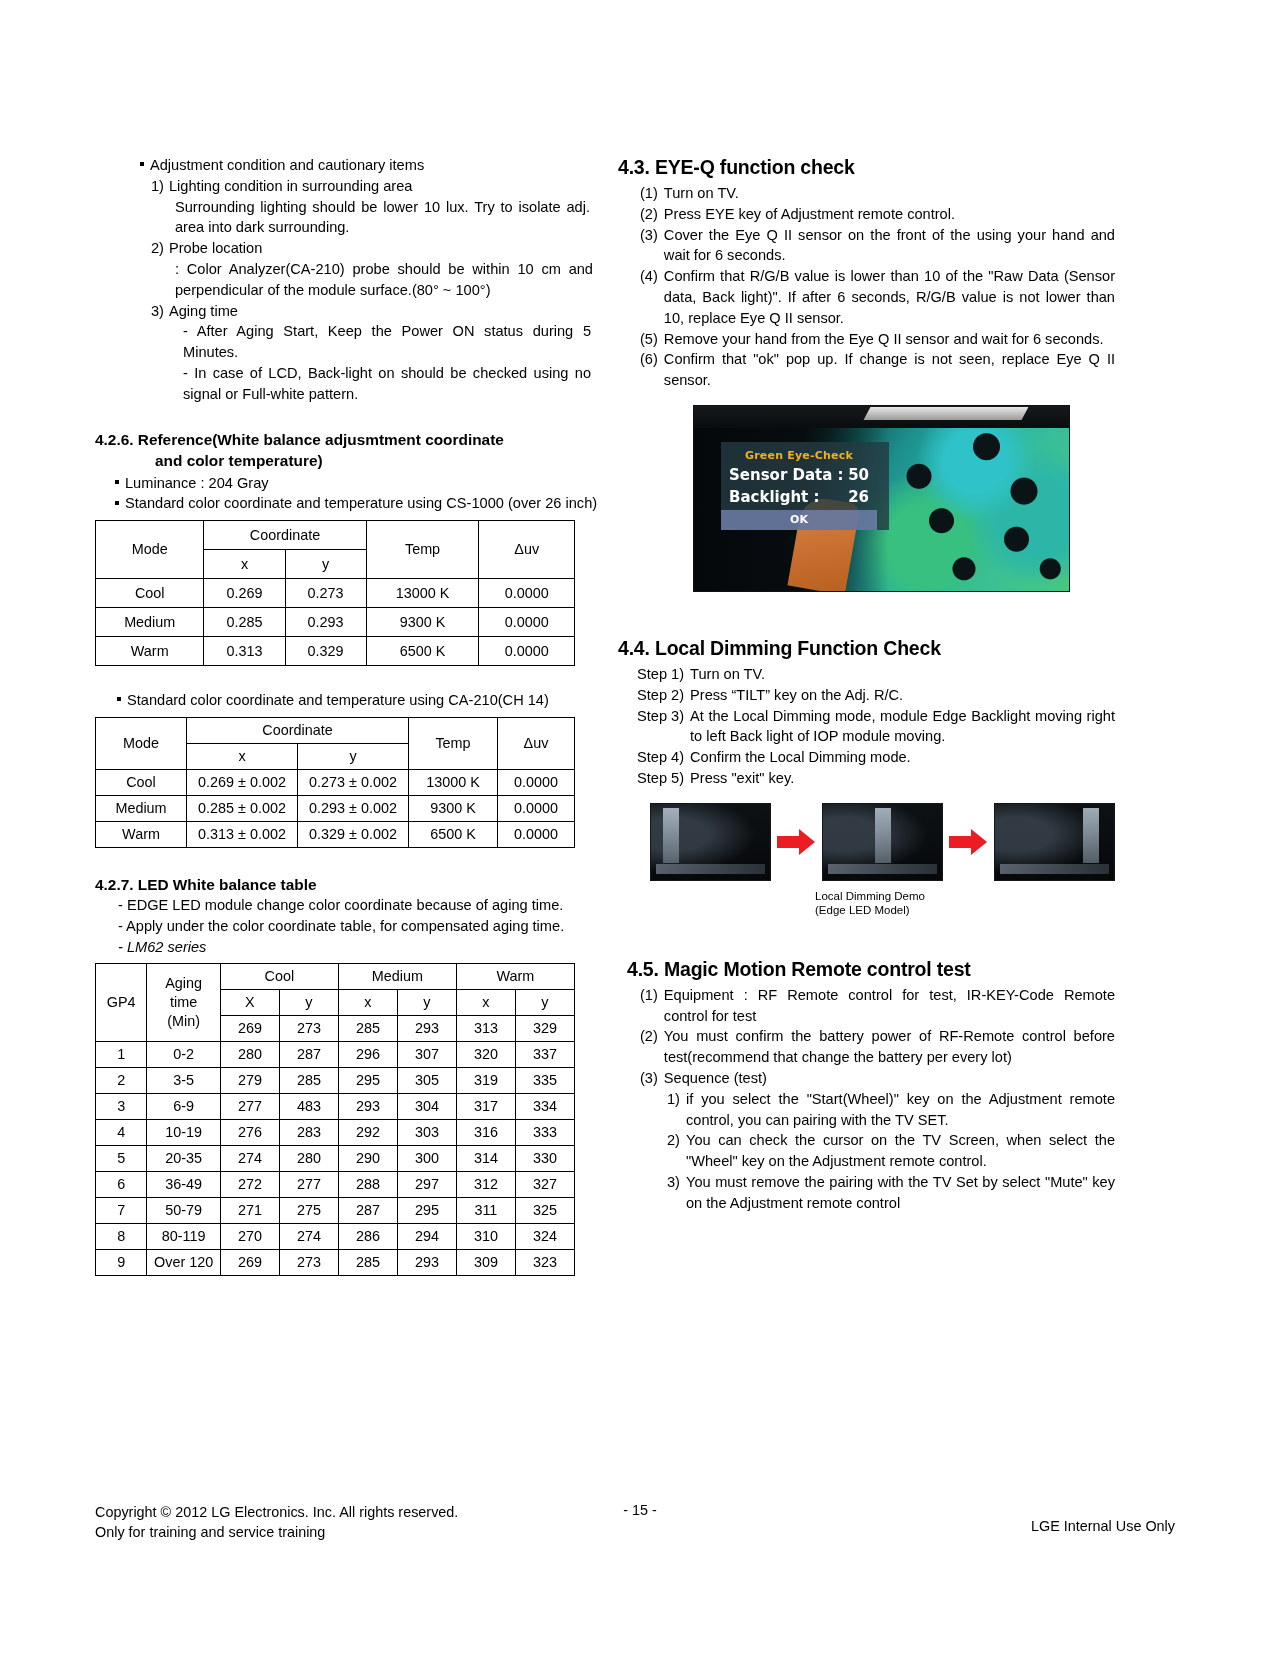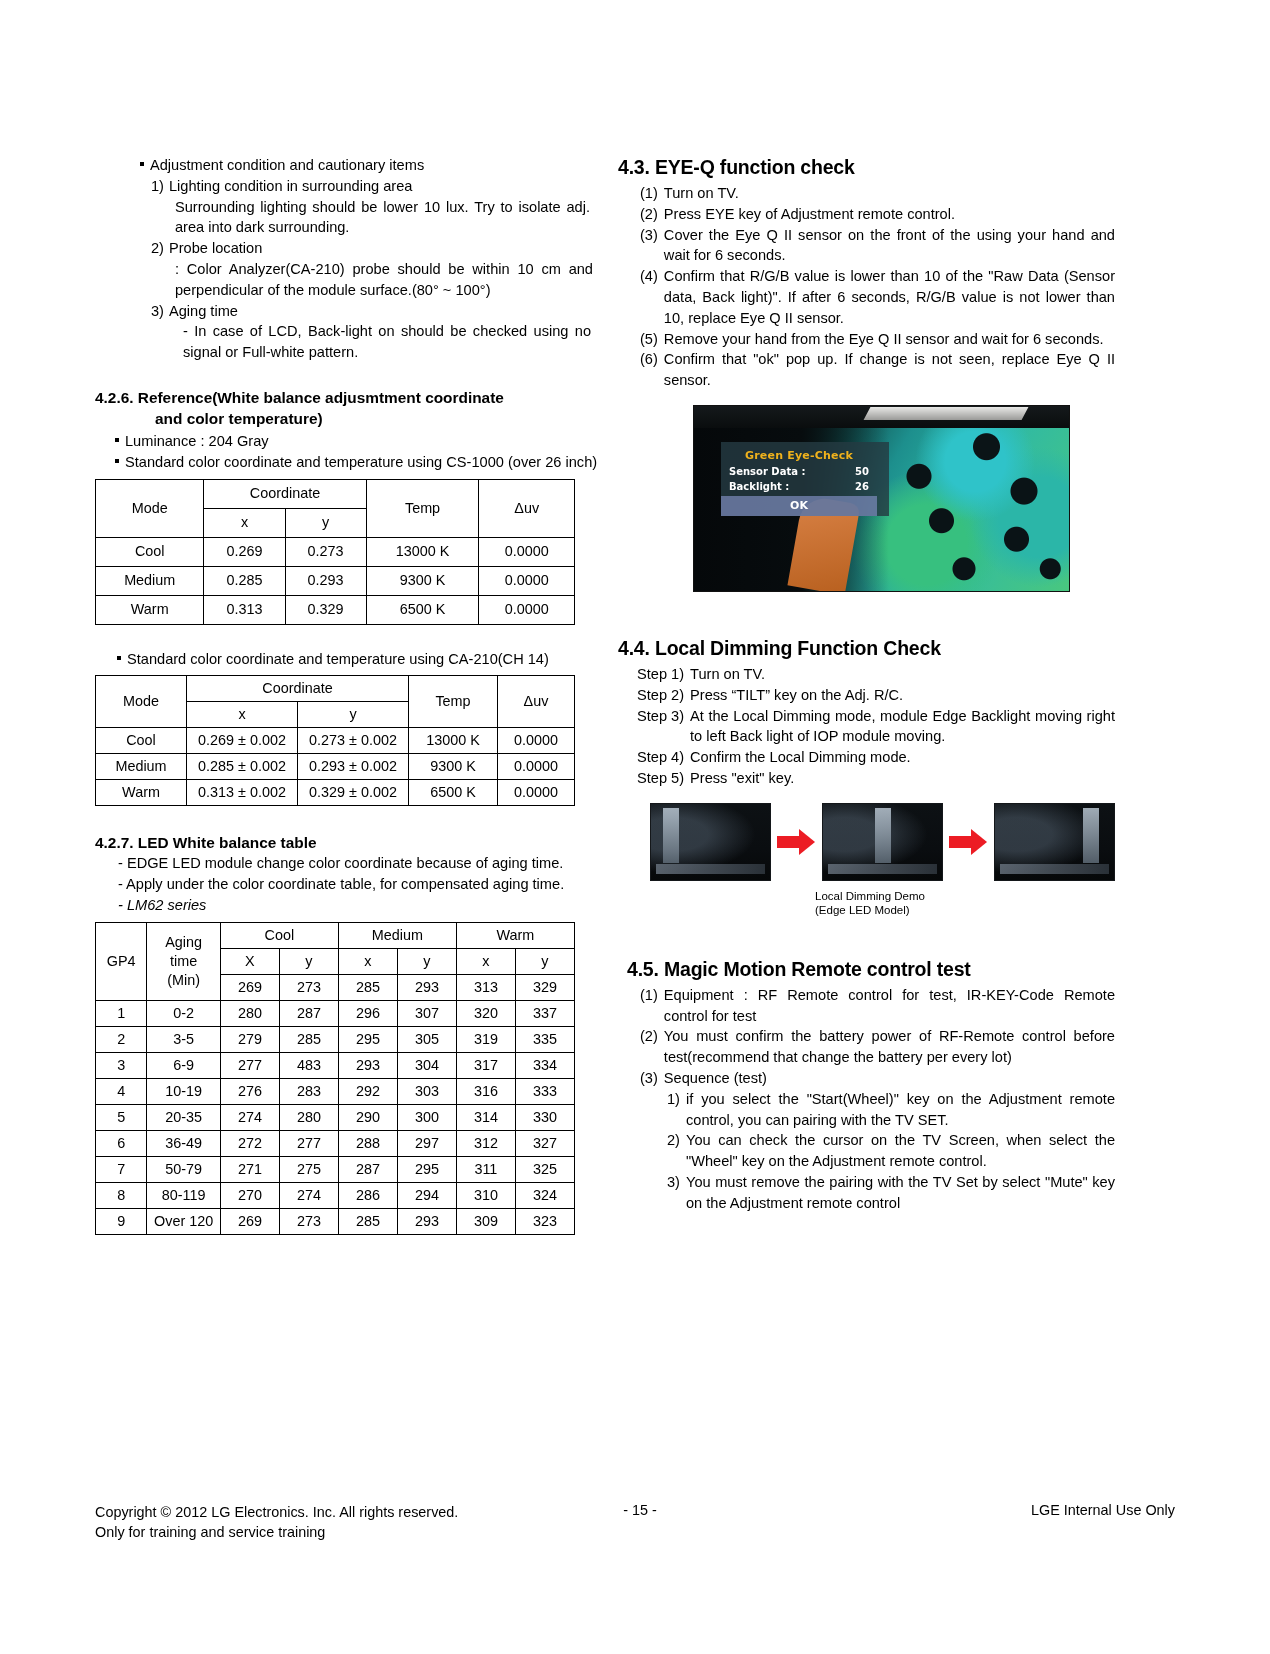--- a/index.html
+++ b/index.html
@@ -81,21 +81,21 @@
     background:linear-gradient(160deg,#d98246,#b8601f);
     border-radius:26px 10px 0 0;transform:rotate(10deg);
   }
   .osd{
     position:absolute;left:27px;top:36px;width:140px;
     background:rgba(36,58,66,0.82);
     padding:7px 20px 4px 8px;
     font-family:"DejaVu Sans", sans-serif;
   }
   .osd-title{color:#f0b21c;font-weight:bold;font-size:11px;text-align:center;letter-spacing:0.2px;}
-  .osd-row{display:flex;justify-content:space-between;color:#fff;font-weight:bold;font-size:10px;margin-top:4px;}
+  .osd-row{display:flex;justify-content:space-between;color:#fff;font-weight:bold;font-size:15px;margin-top:4px;}
   .osd-ok{
     margin:4px -8px -4px -8px;background:rgba(126,140,190,0.70);
     color:#fff;font-weight:bold;font-size:11px;text-align:center;padding:3px 0 4px 0;
   }
 
   .dim-row{display:flex;align-items:center;margin:14px 0 0 35px;}
   .dim-shot{width:120px;height:76px;position:relative;overflow:hidden;background:#07090b;border:1px solid #14171a;}
   .dim-room{
     position:absolute;inset:0;
     background:
@@ -107,21 +107,21 @@
   .arrow{width:40px;height:30px;position:relative;margin:0 6px;}
   .arrow:before{content:"";position:absolute;left:0;top:9px;width:24px;height:12px;background:#ec1c24;}
   .arrow:after{content:"";position:absolute;left:22px;top:2px;width:0;height:0;border-top:13px solid transparent;border-bottom:13px solid transparent;border-left:16px solid #ec1c24;}
   .dim-cap{margin:8px 0 0 200px;font-size:11.5px;line-height:14px;}
 
   
   .footer{position:absolute;left:0;bottom:110px;width:1270px;font-size:14.4px;}
   .footer-inner{position:relative;height:42px;}
   .f-left{position:absolute;left:95px;top:0;line-height:20px;}
   .f-center{position:absolute;left:0;right:0;top:0;text-align:center;padding-left:10px;}
-  .f-right{position:absolute;right:95px;top:0;}
+  .f-right{position:absolute;right:95px;top:16px;}
 </style>
 </head>
 <body>
 
 <div class="page">
 
   <div class="cols">
 
     <div class="col-left">
 
@@ -140,20 +140,21 @@
         <div class="t li" style="margin-left:56px;">
           <span class="mk">2)</span>
           <span class="bd" style="margin-left:5px;">Probe location</span>
         </div>
         <div class="t just" style="margin-left:80px;width:418px;">: Color Analyzer(CA-210) probe should be within 10 cm and perpendicular of the module surface.(80° ~ 100°)</div>
 
         <div class="t li" style="margin-left:56px;">
           <span class="mk">3)</span>
           <span class="bd" style="margin-left:5px;">Aging time</span>
         </div>
+        <div class="t just" style="margin-left:88px;width:408px;">- After Aging Start, Keep the Power ON status during 5 Minutes.</div>
         <div class="t just" style="margin-left:88px;width:408px;">- In case of LCD, Back-light on should be checked using no signal or Full-white pattern.</div>
       </div>
 
       <div style="margin-top:24px;">
         <div class="h-sub">4.2.6. Reference(White balance adjusmtment coordinate</div>
         <div class="h-sub" style="margin-left:60px;">and color temperature)</div>
 
         <div class="t li" style="margin-left:20px;margin-top:2px;">
           <span class="mk"><span class="bullet-sq"></span></span>
           <span class="bd">Luminance : 204 Gray</span>

